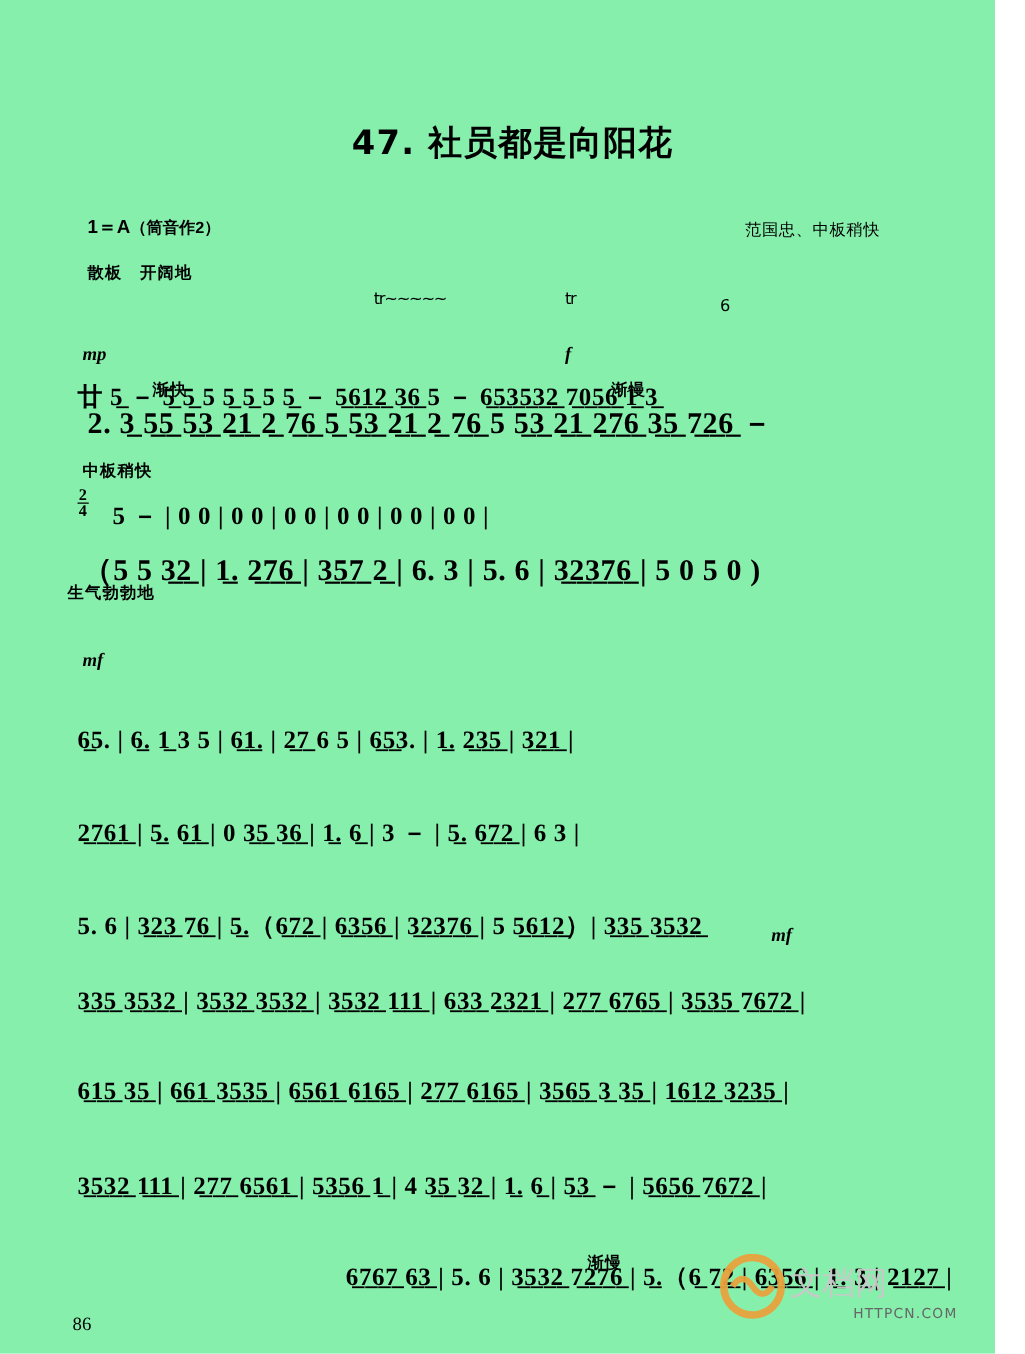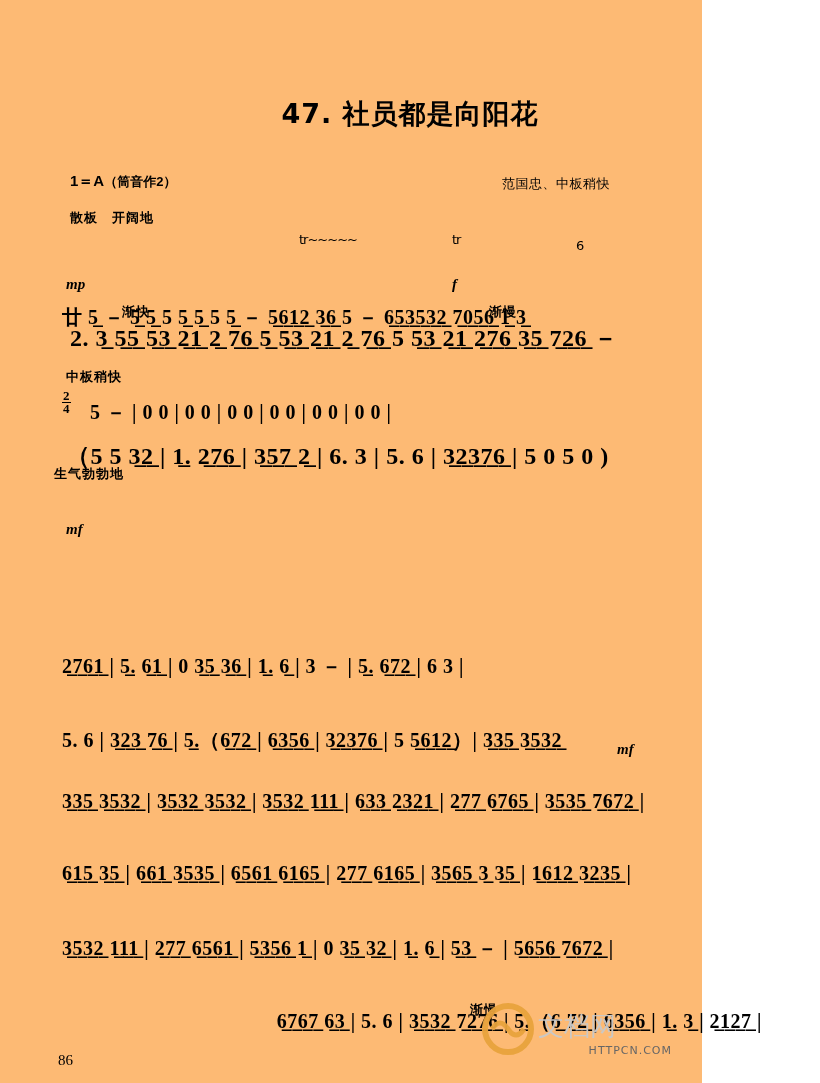--- a/index.html
+++ b/index.html
@@ -11,23 +11,23 @@
     width: 820px;
     height: 1083px;
     position: relative;
     font-family: "Liberation Serif", serif;
     color: #000000;
     overflow: hidden;
   }
   .page {
     position: absolute;
     left: 0; top: 0;
-    width: 702px;
+    width: 796px;
     height: 1083px;
-    background: #fdba74;
+    background: #86efac;
   }
   
   .title {
     position: absolute;
     top: 96px;
     left: 0;
     width: 820px;
     text-align: center;
     font-size: 27px;
     font-weight: bold;
@@ -156,25 +156,26 @@
 
   <div class="meter" style="top:390px;left:62px;">
     <span class="num">2</span>
     <span>4</span>
   </div>
 
   <div class="line" style="top:258px;margin-top:46px;">廿 5̲  －  5̲  5̲ 5  5̲ 5̲ 5  5̲ － 5̲6̲1̲2̲ 3̲6̲ 5  －  6̲5̲3̲5̲3̲2̲ 7̲0̲5̲6̲ 1̲ 3̲</div>
   <div class="line small" style="top:322px;left:70px;">2.  3̲ 5̲5̲ 5̲3̲ 2̲1̲ 2̲ 7̲6̲ 5̲ 5̲3̲ 2̲1̲ 2̲ 7̲6̲ 5 5̲3̲ 2̲1̲ 2̲7̲6̲ 3̲5̲ 7̲2̲6̲  －</div>
   <div class="line" style="top:399px;left:90px;">5 －  | 0  0  | 0  0  | 0  0  | 0  0  | 0  0  | 0  0  |</div>
   <div class="line small" style="top:440px;left:66px;">（5 5  3̲2̲ | 1̲. 2̲7̲6̲ | 3̲5̲7̲ 2̲ | 6.  3 | 5.  6 | 3̲2̲3̲7̲6̲ | 5 0 5 0 )</div>
+  <div class="line" style="top:581px;">6̲5. | 6̲. 1̲ 3 5 | 6̲1̲. | 2̲7̲ 6 5 | 6̲5̲3. | 1̲. 2̲3̲5̲ | 3̲2̲1̲ |</div>
   <div class="line" style="top:653px;">2̲7̲6̲1̲ | 5̲. 6̲1̲ | 0 3̲5̲ 3̲6̲ | 1̲. 6̲ | 3 － | 5̲. 6̲7̲2̲ | 6 3 |</div>
   <div class="line" style="top:727px;">5.  6 | 3̲2̲3̲ 7̲6̲ | 5̲.（6̲7̲2̲ | 6̲3̲5̲6̲ | 3̲2̲3̲7̲6̲ | 5  5̲6̲1̲2̲）| 3̲3̲5̲ 3̲5̲3̲2̲</div>
   <div class="line" style="top:790px;">3̲3̲5̲ 3̲5̲3̲2̲ | 3̲5̲3̲2̲ 3̲5̲3̲2̲ | 3̲5̲3̲2̲ 1̲1̲1̲ | 6̲3̲3̲ 2̲3̲2̲1̲ | 2̲7̲7̲ 6̲7̲6̲5̲ | 3̲5̲3̲5̲ 7̲6̲7̲2̲ |</div>
   <div class="line" style="top:862px;">6̲1̲5̲ 3̲5̲ | 6̲6̲1̲ 3̲5̲3̲5̲ | 6̲5̲6̲1̲ 6̲1̲6̲5̲ | 2̲7̲7̲ 6̲1̲6̲5̲ | 3̲5̲6̲5̲ 3̲ 3̲5̲ | 1̲6̲1̲2̲ 3̲2̲3̲5̲ |</div>
-  <div class="line" style="top:935px;">3̲5̲3̲2̲ 1̲1̲1̲ | 2̲7̲7̲ 6̲5̲6̲1̲ | 5̲3̲5̲6̲ 1̲ | 0 3̲5̲ 3̲2̲ | 1̲. 6̲ | 5̲3̲ － | 5̲6̲5̲6̲ 7̲6̲7̲2̲ |</div>
+  <div class="line" style="top:935px;">3̲5̲3̲2̲ 1̲1̲1̲ | 2̲7̲7̲ 6̲5̲6̲1̲ | 5̲3̲5̲6̲ 1̲ | 4 3̲5̲ 3̲2̲ | 1̲. 6̲ | 5̲3̲ － | 5̲6̲5̲6̲ 7̲6̲7̲2̲ |</div>
   <div class="line" style="top:1008px;text-align:right;">6̲7̲6̲7̲ 6̲3̲ | 5.  6 | 3̲5̲3̲2̲ 7̲2̲7̲6̲ | 5̲.（6̲ 7̲2̲ | 6̲3̲5̲6̲ | 1̲. 3̲ | 2̲1̲2̲7̲ |</div>
 
   <div class="pagenum">86</div>
 
   <svg class="watermark" viewBox="0 0 196 58">
     <circle cx="30" cy="26" r="23" fill="none" stroke="#e8a33d" stroke-width="6"></circle>
     <path d="M14 26 q8 -12 16 0 q8 12 16 0" fill="none" stroke="#e8a33d" stroke-width="5"></path>
     <text x="60" y="32" font-family="DejaVu Sans, sans-serif" font-size="26" fill="#c9c9c9">文档网</text>
   </svg>
   <div class="wm-text">HTTPCN.COM</div>

